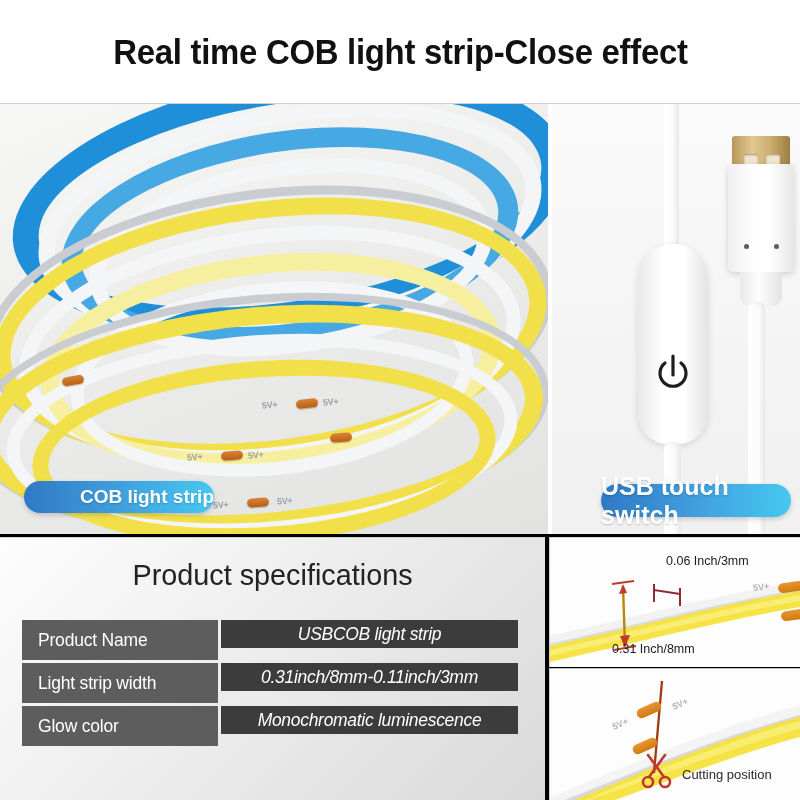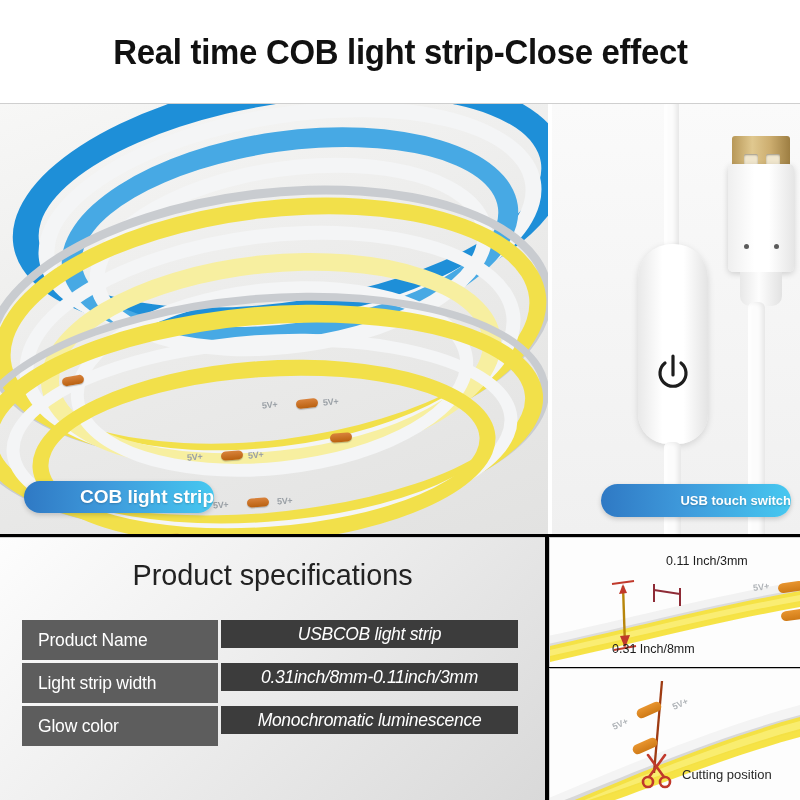--- a/index.html
+++ b/index.html
@@ -59,21 +59,21 @@
   .usb-neck{position:absolute;left:188px;top:168px;width:42px;height:34px;
             background:linear-gradient(90deg,#e8e8e8,#fdfdfd 45%,#e2e2e2);border-radius:0 0 10px 10px;}
   .usb-dot{position:absolute;width:5px;height:5px;border-radius:50%;background:#5b5b5b;}
 
   
   .pill{position:absolute;display:flex;align-items:center;justify-content:flex-end;
         border-radius:999px;color:#fff;font-weight:700;
         background:linear-gradient(90deg,#2f79c4 0%,#3f9bdc 45%,#46c8f0 100%);
         box-shadow:0 2px 5px rgba(0,0,0,.18);text-shadow:0 1px 2px rgba(0,0,0,.2);}
   .pill-cob{left:24px;top:481px;width:190px;height:32px;font-size:19px;}
-  .pill-usb{left:601px;top:484px;width:190px;height:33px;font-size:13px;}
+  .pill-usb{left:601px;top:484px;width:190px;height:33px;font-size:25px;}
 
   
   .spec{position:absolute;left:0;top:537px;width:545px;height:263px;
         background:linear-gradient(135deg,#fdfdfd 0%,#efefef 40%,#d9d9d9 100%);
         border-top:1px solid #cfcfcf;}
   .spec-title{position:absolute;left:0;top:20px;width:545px;text-align:center;
               font-size:30px;color:#222;font-weight:400;transform:scaleX(0.96);}
   .table{position:absolute;left:22px;top:620px;width:496px;}
   .trow{display:flex;gap:3px;margin-bottom:3px;}
   .tlabel{width:196px;height:40px;background:#5d5d5d;color:#fff;
@@ -210,21 +210,21 @@
     </svg>
     <div class="pad-s" style="left:228px;top:44px;transform:rotate(-8deg);"></div>
     <div class="pad-s" style="left:231px;top:72px;transform:rotate(-8deg);"></div>
     <div class="v5s" style="left:203px;top:44px;transform:rotate(-8deg);">5V+</div>
 
     <svg style="position:absolute;left:100px;top:44px;" width="40" height="26">
       <line x1="4" y1="2" x2="4" y2="20" stroke="#8e2b36" stroke-width="2"></line>
       <line x1="30" y1="6" x2="30" y2="24" stroke="#8e2b36" stroke-width="2"></line>
       <line x1="4" y1="8" x2="30" y2="12" stroke="#8e2b36" stroke-width="2"></line>
     </svg>
-    <div class="dim-text" style="left:116px;top:16px;">0.11 Inch/3mm</div>
+    <div class="dim-text" style="left:116px;top:16px;">0.06 Inch/3mm</div>
 
     <svg style="position:absolute;left:58px;top:40px;" width="30" height="76">
       <line x1="4" y1="6" x2="26" y2="3" stroke="#c0392b" stroke-width="2"></line>
       <line x1="6" y1="72" x2="28" y2="68" stroke="#c0392b" stroke-width="2"></line>
       <line x1="15" y1="8" x2="17" y2="68" stroke="#b8860b" stroke-width="2.4"></line>
       <polygon points="15,6 11,16 19,15" fill="#c0392b"></polygon>
       <polygon points="17,70 12,58 22,57" fill="#c0392b"></polygon>
     </svg>
     <div class="dim-text" style="left:62px;top:104px;">0.31 Inch/8mm</div>
   </div>

